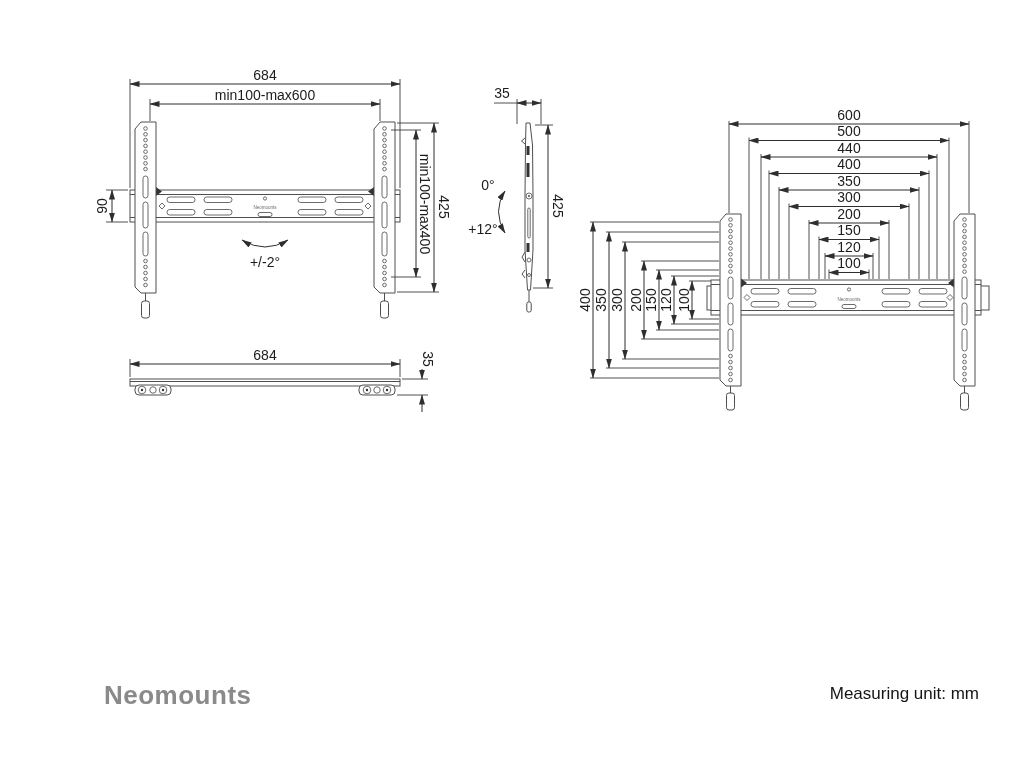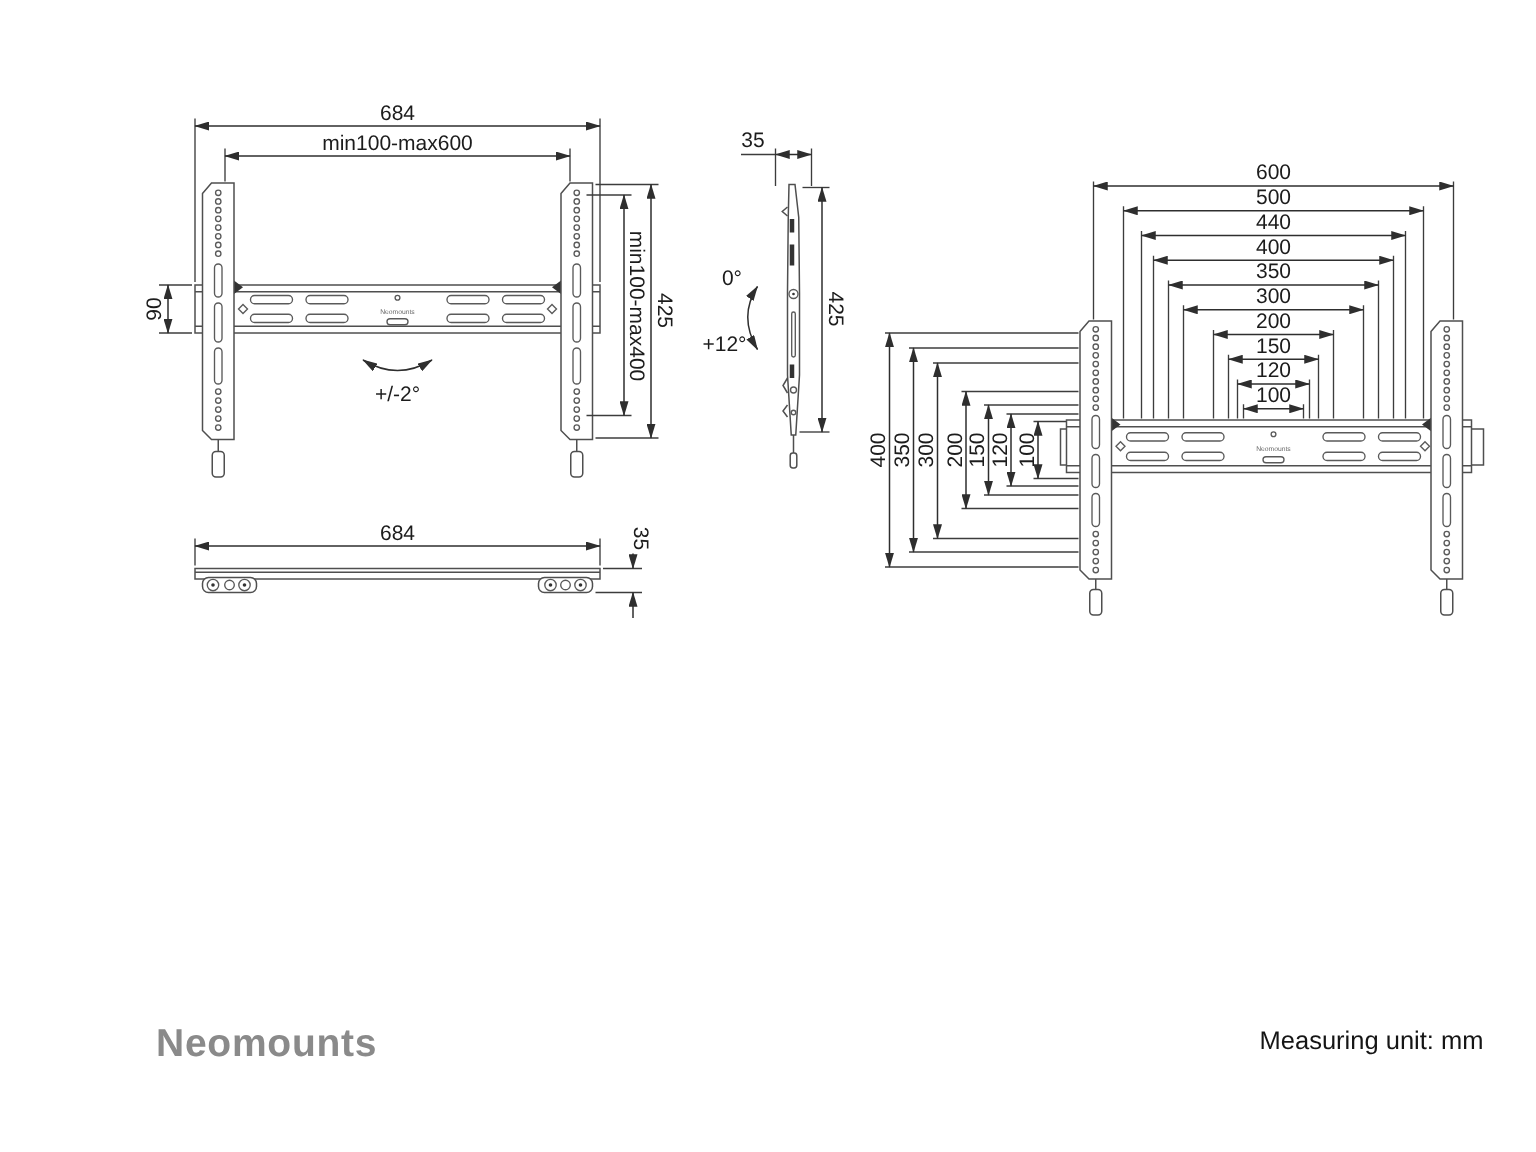--- a/index.html
+++ b/index.html
@@ -10,21 +10,21 @@
   .geof{stroke:#4f4f4f;fill:#ffffff;stroke-width:1;}
   .hole{stroke:#5a5a5a;fill:#ffffff;stroke-width:0.9;}
   .dark{fill:#333333;stroke:none;}
   .ext{stroke:#3c3c3c;stroke-width:0.9;fill:none;}
   .dim{stroke:#2e2e2e;stroke-width:1;fill:none;}
   .t{font-family:"Liberation Sans",sans-serif;font-size:14px;fill:#1c1c1c;}
   .ts{font-family:"Liberation Sans",sans-serif;font-size:4.5px;fill:#6a6a6a;}
   .anch{text-anchor:middle;}
   #brand{position:absolute;left:68px;top:680px;font-size:26px;font-weight:600;
          letter-spacing:0.5px;color:#8a8a8a;}
-  #munit{position:absolute;right:71px;top:684px;font-size:17px;color:#151515;}
+  #munit{position:absolute;right:81px;top:684px;font-size:17px;color:#151515;}
 </style>
 </head>
 <body>
 
 <div id="stage">
 
 <svg width="1024" height="768" viewBox="0 0 1024 768">
   <defs>
     <marker id="arr" viewBox="0 0 10 6" refX="9.5" refY="3" markerWidth="10" markerHeight="6" orient="auto-start-reverse" markerUnits="userSpaceOnUse">
       <path d="M0,0 L10,3 L0,6 Z" fill="#2e2e2e"></path>

